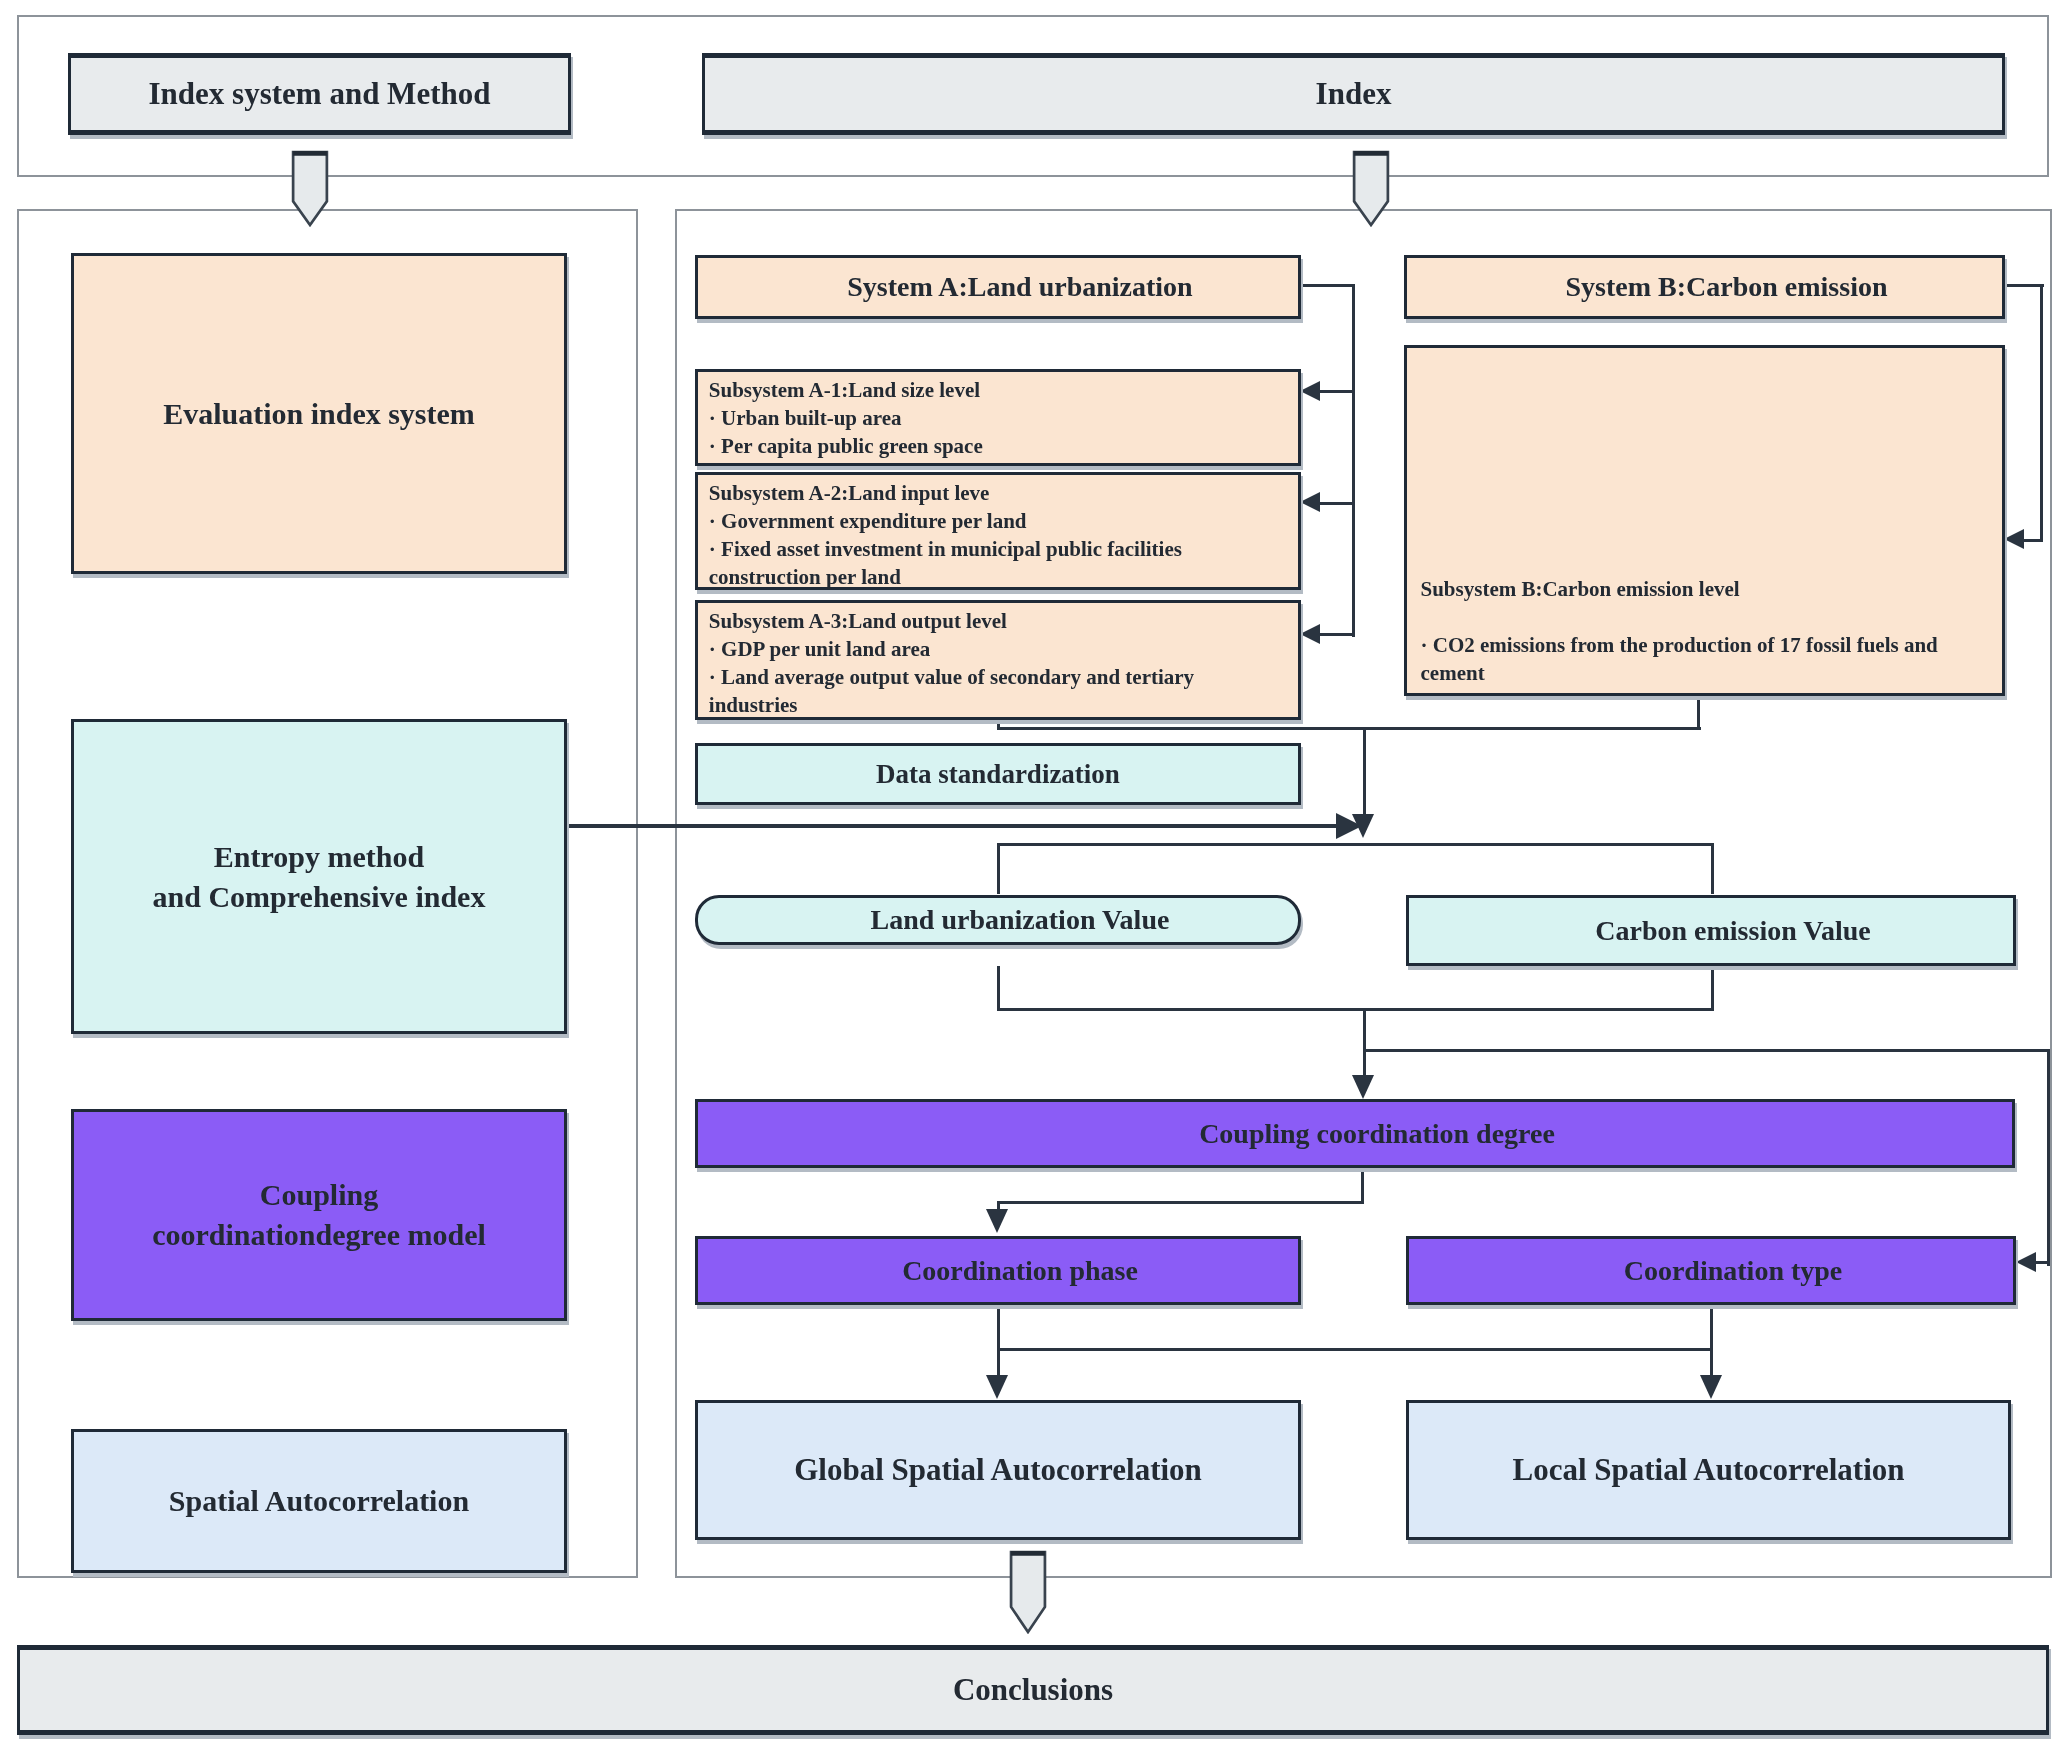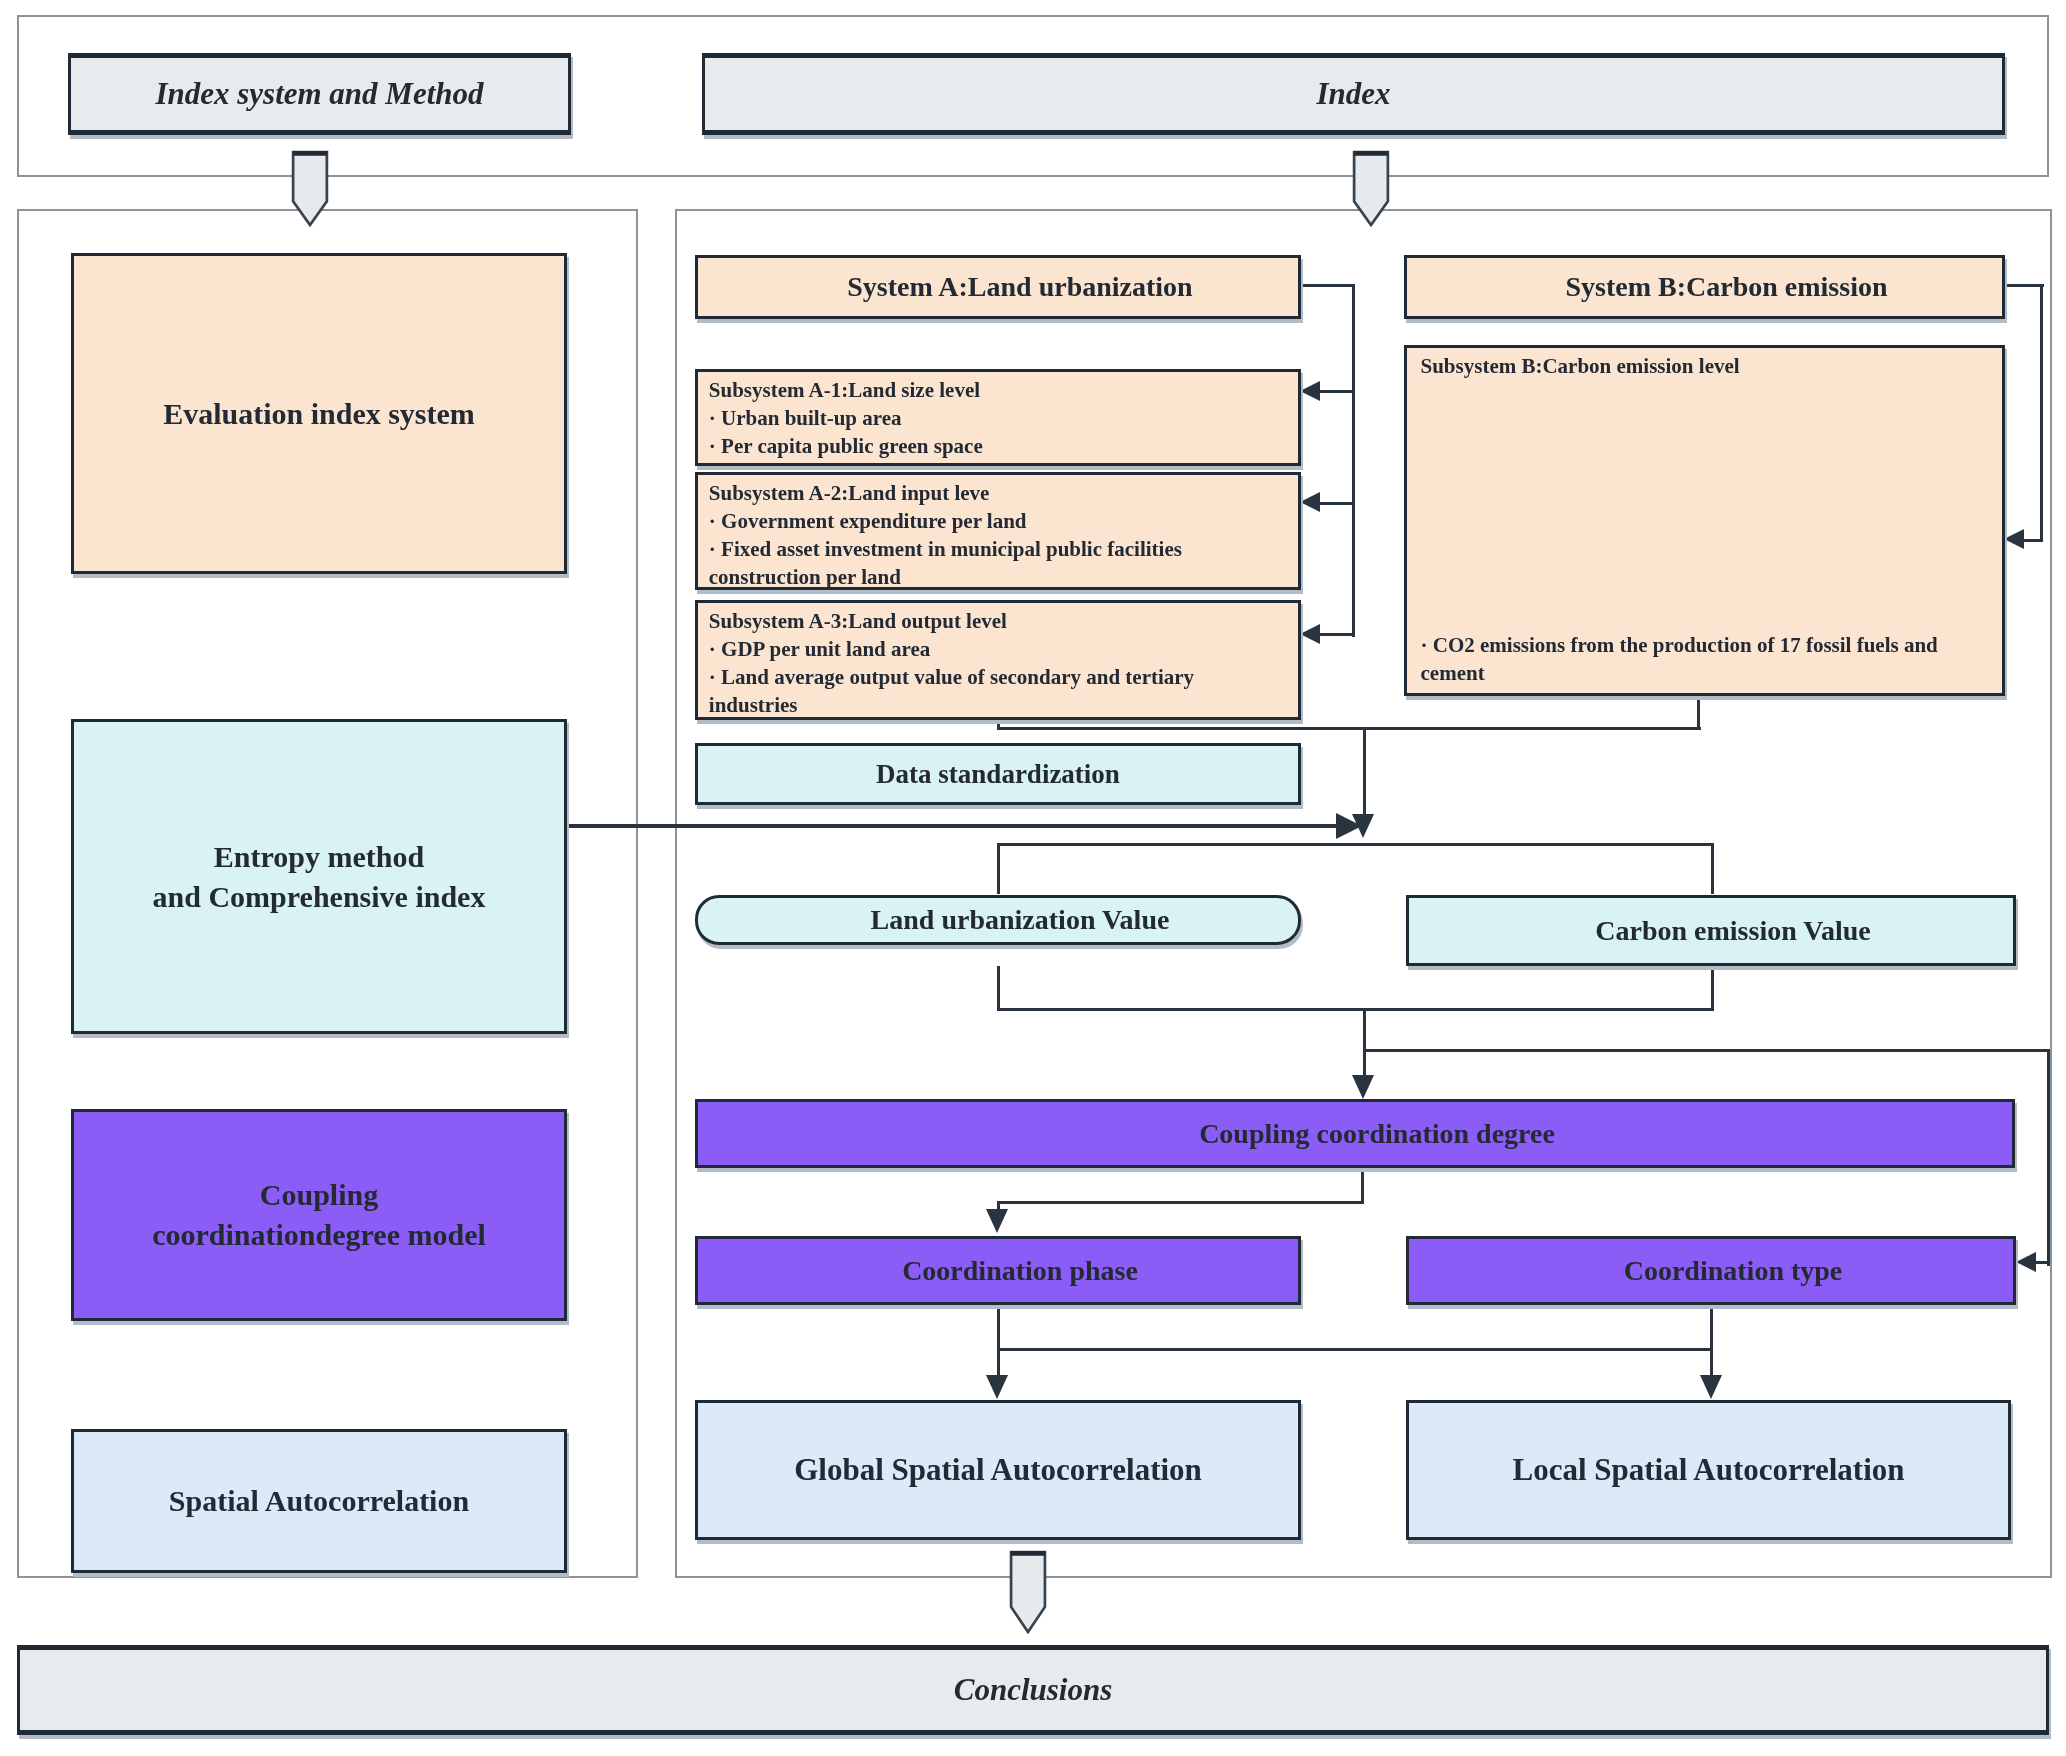--- a/index.html
+++ b/index.html
@@ -2,32 +2,32 @@
 <html style="font-size:10.8px"><head>
 <meta charset="utf-8">
 <style>
   html,body{margin:0;padding:0;background:#ffffff;}
   .stage{position:relative;width:2066px;height:1756px;background:#ffffff;overflow:hidden;
          font-family:"Liberation Serif","DejaVu Serif",serif;color:#232a33;}
   .panel{position:absolute;background:#ffffff;border:2px solid #8d939a;box-sizing:border-box;}
   .box{position:absolute;box-sizing:border-box;border:3.4px solid #1f2a37;
        display:flex;align-items:center;justify-content:center;text-align:center;
        font-weight:bold;box-shadow:2px 4px 0 #b3bbc4;}
-  .gray{background:#e8ebed;border-width:5.4px 3.4px;font-style:italic;}
+  .gray{background:#e8ebed;border-width:5.4px 3.4px;}
   .peach{background:#fbe5d1;}
   .cyan{background:#d8f3f2;}
   .cream{background:#8b5cf6;}
   .blue{background:#dce9f8;}
   .f46{font-size:31px;}
   .f44{font-size:30px;}
   .f42{font-size:28px;padding-left:44px;}
   .f40{font-size:27px;}
   .sub{align-items:flex-start;justify-content:flex-start;flex-direction:column;
        text-align:left;font-size:21px;line-height:1.33;padding:5.4px 10.8px;margin-top:24px;}
-  .subB{flex-direction:column;align-items:flex-start;justify-content:space-between;
+  .subB{flex-direction:column;align-items:flex-start;justify-content:flex-end;
         text-align:left;font-size:21px;line-height:1.33;padding:5.4px 13.5px;gap:28px;}
   .multiline{white-space:pre-line;line-height:1.32;}
   .hline,.vline{position:absolute;background:#2a3440;}
   .ah{position:absolute;width:0;height:0;}
   .ah-left{border-top:10.8px solid transparent;border-bottom:10.8px solid transparent;border-right:20px solid #2a3440;}
   .ah-right{border-top:13.5px solid transparent;border-bottom:13.5px solid transparent;border-left:26px solid #2a3440;}
   .ah-down{border-left:11.5px solid transparent;border-right:11.5px solid transparent;border-top:24px solid #2a3440;}
   .flow-arrow{position:absolute;}
 </style>
 </head>

